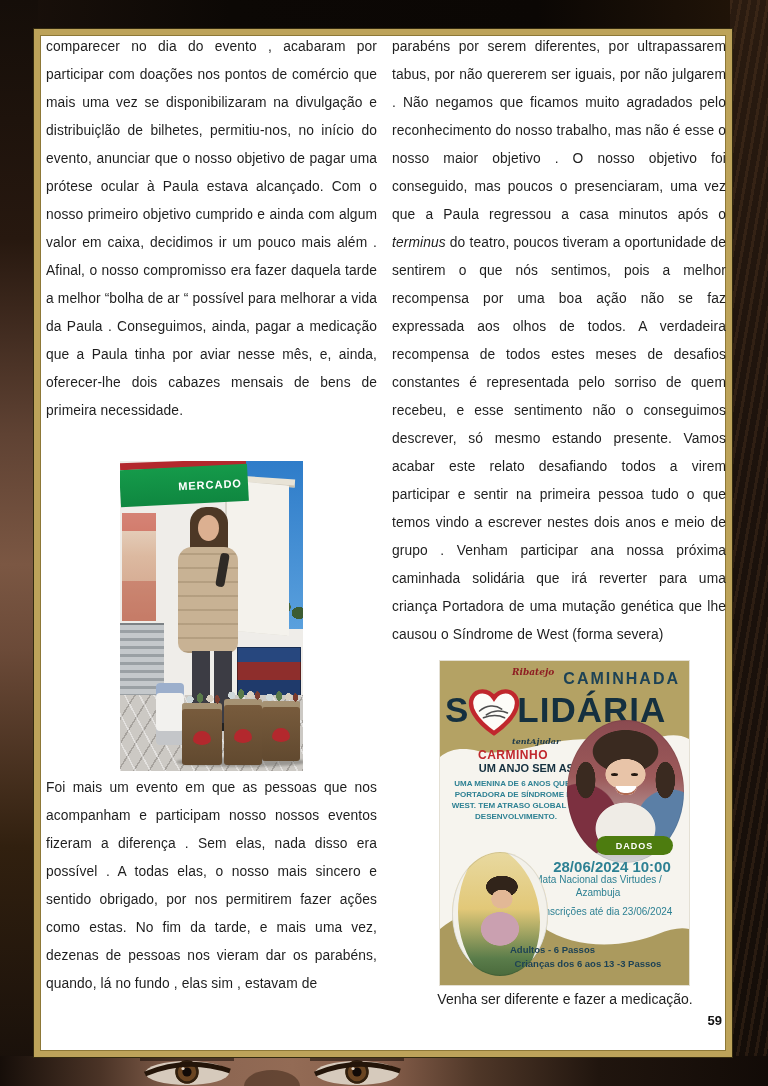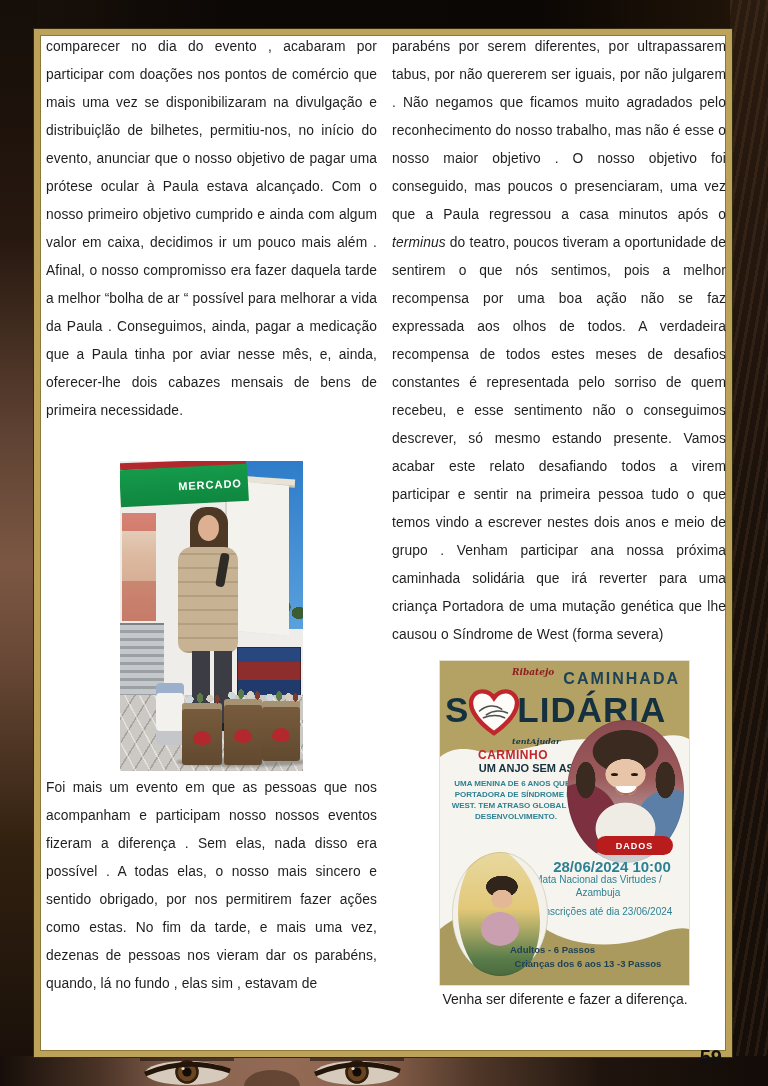--- a/index.html
+++ b/index.html
@@ -47,21 +47,21 @@
   #para-left-1 { left:46px; top:33px;  width:331px; }
   #para-left-2 { left:46px; top:774px; width:331px; }
   #para-right  { left:392px; top:33px; width:334px; }
 
   .poster-caption {
     position:absolute; left:405px; top:991px; width:320px;
     text-align:center; font-size:14px; color:#1e1e1e;
   }
   .page-number {
     position:absolute; left:660px; top:1013px; width:62px;
-    text-align:right; font-size:20px; font-weight:bold; color:#111;margin-top:33px;
+    text-align:right; font-size:13px; font-weight:bold; color:#111;
   }
 
   
   .event-photo { position:absolute; left:120px; top:461px; width:183px; height:310px;
     background:#efede9; overflow:hidden; }
   .ph { position:absolute; }
   .ph-sky { right:0; top:0; width:72px; height:168px; background:linear-gradient(180deg,#2e7cc9,#5aa0dd); }
   .ph-trees { right:0; top:118px; width:58px; height:50px;
     background: radial-gradient(14px 12px at 12px 30px,#3c5c33 60%,transparent 61%),
                 radial-gradient(16px 13px at 36px 28px,#48663a 60%,transparent 61%),
@@ -135,21 +135,21 @@
       radial-gradient(16px 30px at 16% 42%, #3a2a20 0 60%, transparent 62%),
       radial-gradient(16px 30px at 84% 42%, #3a2a20 0 60%, transparent 62%),
       radial-gradient(46px 40px at 50% 76%, #efece6 0 64%, transparent 66%),
       radial-gradient(60px 60px at 12% 70%, #7c3040 0 60%, transparent 62%),
       radial-gradient(60px 60px at 88% 72%, #5b7fa6 0 55%, transparent 57%),
       linear-gradient(180deg,#8a4a50 0%, #9c5a5a 40%, #cfd4d6 100%);
     box-shadow: inset 0 0 0 1px rgba(0,0,0,.08); }
   .p-girl-smile { position:absolute; left:48px; top:66px; width:22px; height:9px;
     border-radius:0 0 22px 22px; background:#fff; box-shadow:inset 0 -2px 0 #b06a52; }
   .p-girl-eye { position:absolute; width:7px; height:3px; border-radius:50%; background:#241a12; top:53px; }
-  .p-dados { left:156px; top:175px; width:77px; height:19px; border-radius:10px; background:#b91c1c;
+  .p-dados { left:156px; top:175px; width:77px; height:19px; border-radius:10px; background:#4d7c0f;
     color:#fff; font-size:9px; font-weight:bold; letter-spacing:1px;
     display:flex; align-items:center; justify-content:center; }
   .p-teal { color:#2e8193; text-align:center; }
   .p-datetime { left:98px; top:197px; width:148px; font-size:15px; font-weight:bold; }
   .p-location { left:82px; top:212px; width:152px; font-size:10px; line-height:13px; }
   .p-insc { left:88px; top:245px; width:158px; font-size:10px; }
   .p-wheel { left:12px; top:191px; width:96px; height:124px; border-radius:50%; overflow:hidden;
     background:
       radial-gradient(18px 16px at 52% 38%, #e2b896 0 58%, transparent 60%),
       radial-gradient(26px 18px at 52% 28%, #31241a 0 60%, transparent 62%),
@@ -269,17 +269,17 @@
     </div>
     <div class="p-abs p-dados">DADOS</div>
     <div class="p-abs p-teal p-datetime">28/06/2024  10:00</div>
     <div class="p-abs p-teal p-location">Mata Nacional das Virtudes / Azambuja</div>
     <div class="p-abs p-teal p-insc">Inscrições até dia 23/06/2024</div>
     <div class="p-abs p-wheel"></div>
     <div class="p-abs p-adults">Adultos - 6 Passos</div>
     <div class="p-abs p-children">Crianças dos 6 aos 13 -3  Passos</div>
   </div>
 
-  <p class="poster-caption">Venha ser diferente e fazer a diferença.</p>
+  <p class="poster-caption">Venha ser diferente e fazer a medicação.</p>
 
   <div class="page-number">59</div>
 
 </div>
 
 </body></html>

